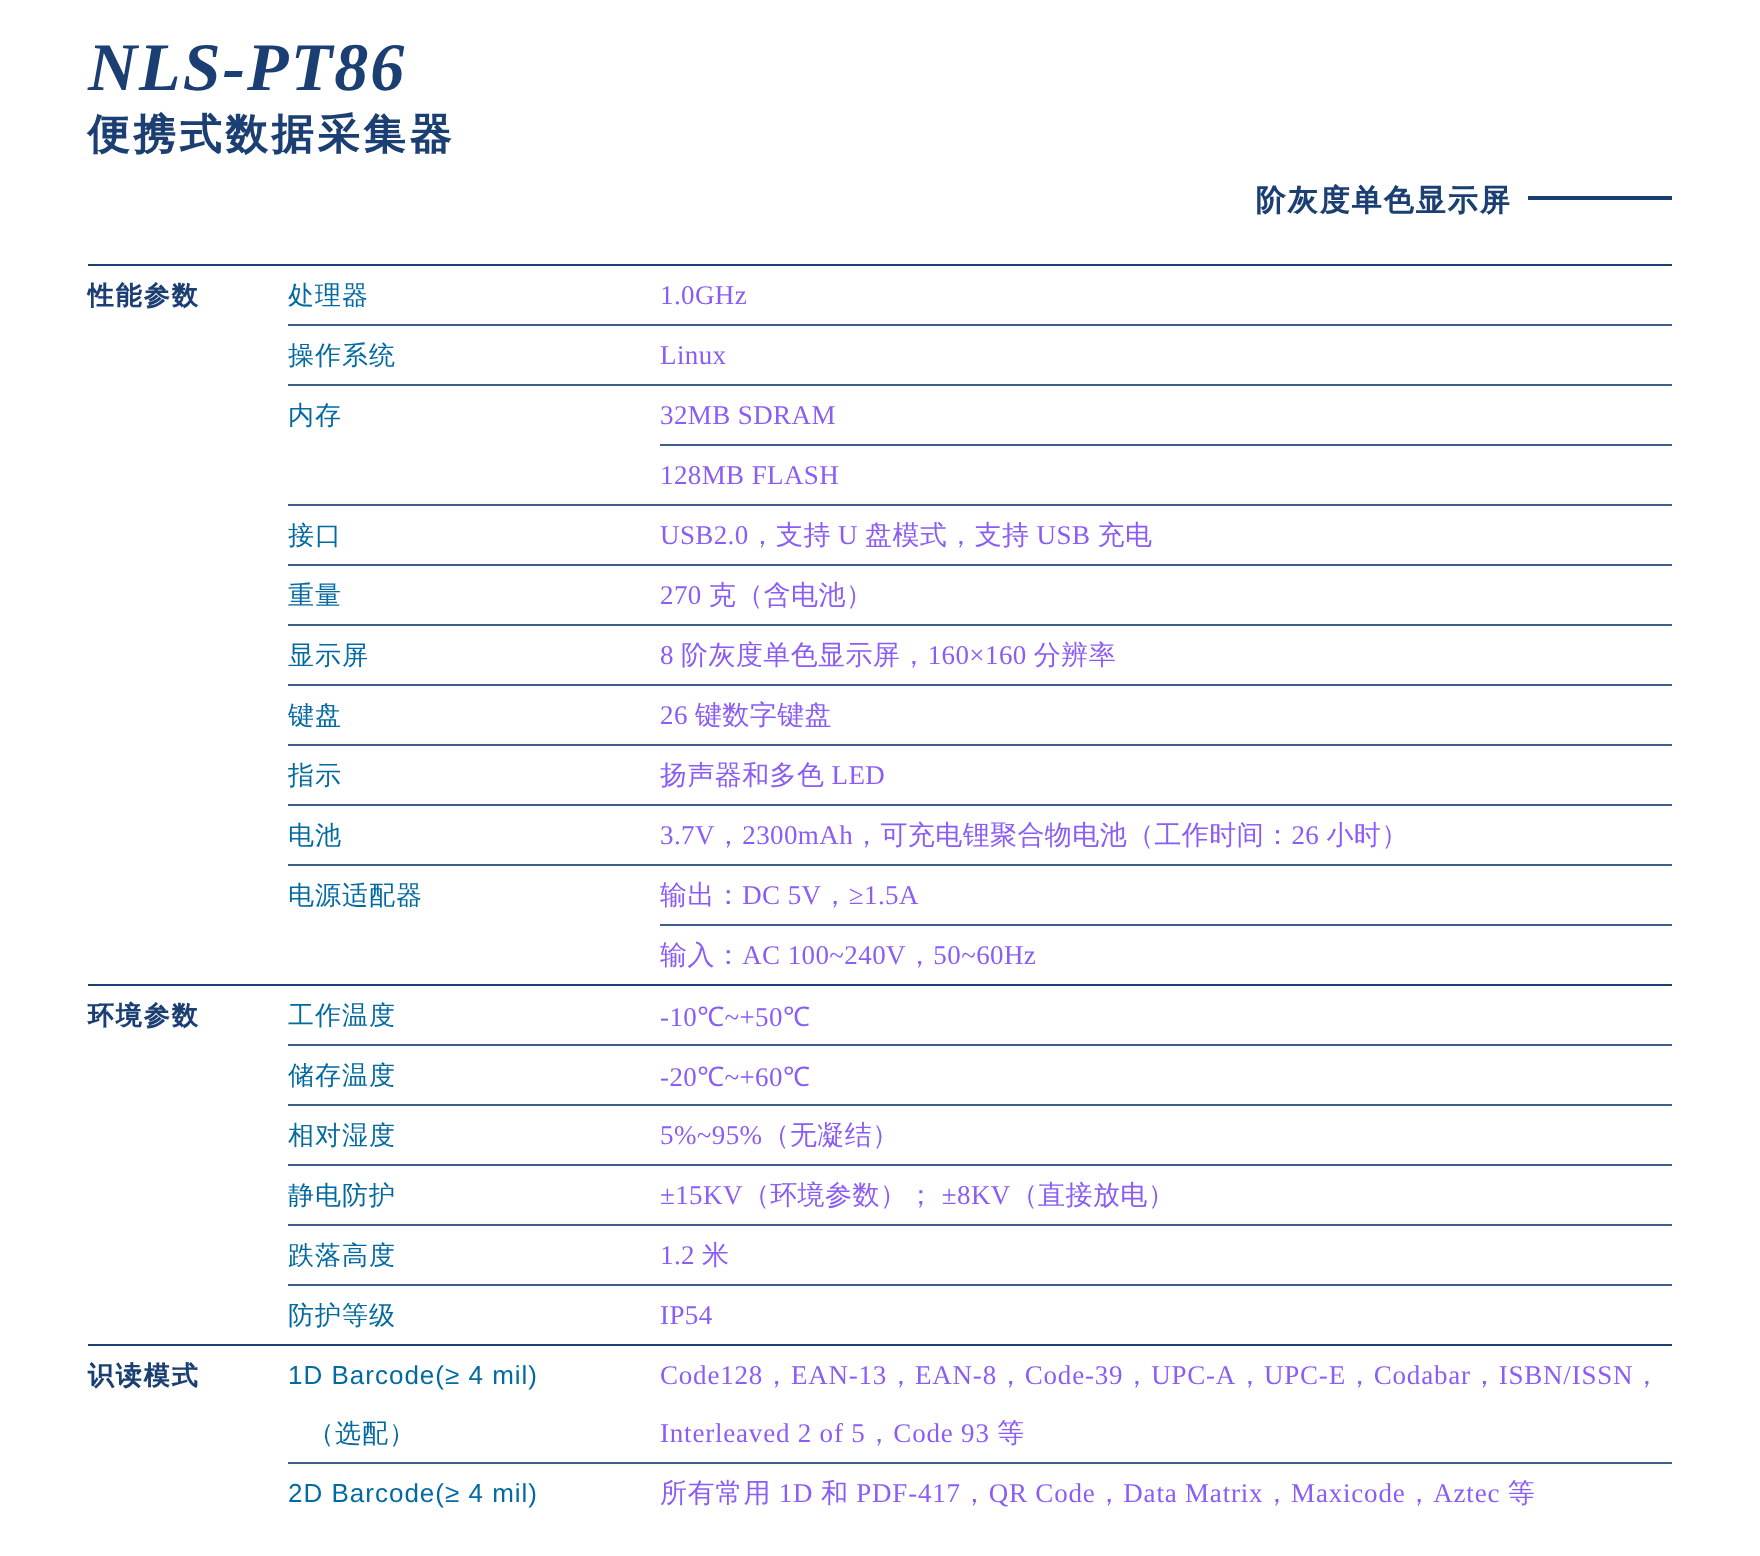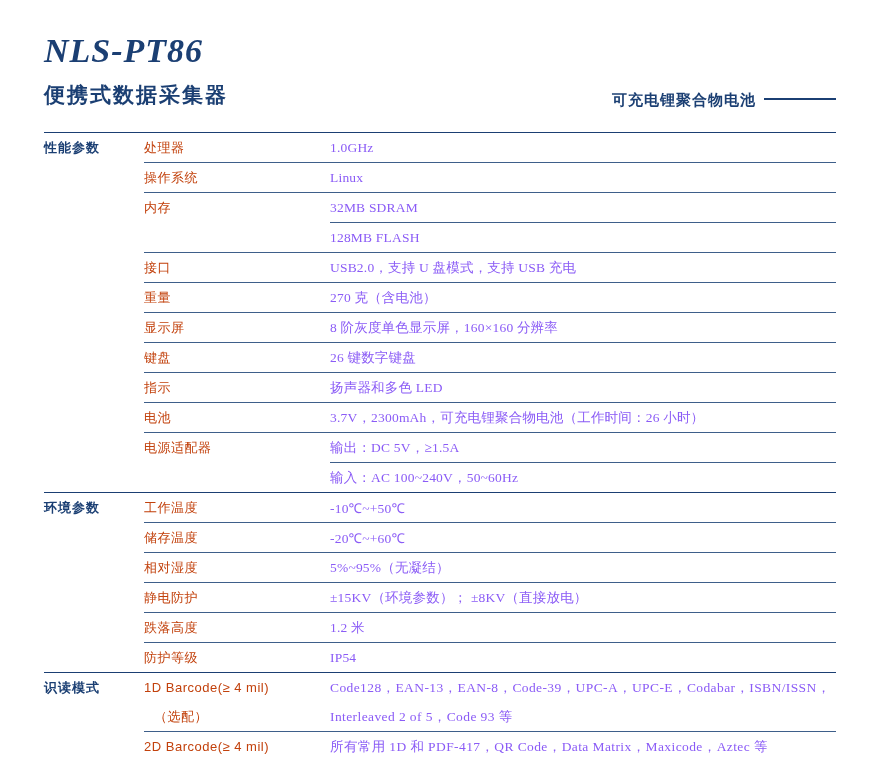--- a/index.html
+++ b/index.html
@@ -28,29 +28,29 @@
     position: relative;
     height: 118px;
   }
   .model-title {
     font-family: "Liberation Serif", serif;
     font-style: italic;
     font-weight: bold;
     font-size: 34px;
     letter-spacing: 1px;
     color: #1b3f73;
-    padding-top: 32px;
+    padding-top: 16px;
     line-height: 1.1;
   }
   .sub-title {
     font-size: 21px;
     font-weight: bold;
     color: #1b3f73;
     letter-spacing: 2px;
-    margin-top: 12px;
+    margin-top: 0;
   }
   .slogan-wrap {
     position: absolute;
     right: 0;
     bottom: 8px;
     display: flex;
     align-items: center;
     white-space: nowrap;
   }
   .slogan {
@@ -87,21 +87,21 @@
   td.grp {
     font-size: 13px;
     font-weight: bold;
     color: #1b3f73;
     letter-spacing: 1px;
     padding-left: 2px;
     margin-top: 31px;
   }
   td.item {
     font-size: 13px;
-    color: #c2410c;
+    color: #0369a1;
     letter-spacing: .5px;
     padding-left: 10px;
   }
   td.item.sub {
     padding-left: 10px;
   }
   td.val {
     font-family: "Liberation Serif", serif;
     font-size: 13.5px;
     color: #8b5cf6;
@@ -120,21 +120,21 @@
 </style>
 </head>
 <body>
 
 <div class="page">
 
   <div class="header">
     <div class="model-title">NLS-PT86</div>
     <div class="sub-title">便携式数据采集器</div>
     <div class="slogan-wrap">
-      <span class="slogan">可充电锂聚合物电池</span>
+      <span class="slogan">阶灰度单色显示屏</span>
       <span class="slogan-rule"></span>
     </div>
   </div>
 
   <table class="spec">
     <colgroup>
       <col class="col-group">
       <col class="col-item">
       <col class="col-val">
     </colgroup>

